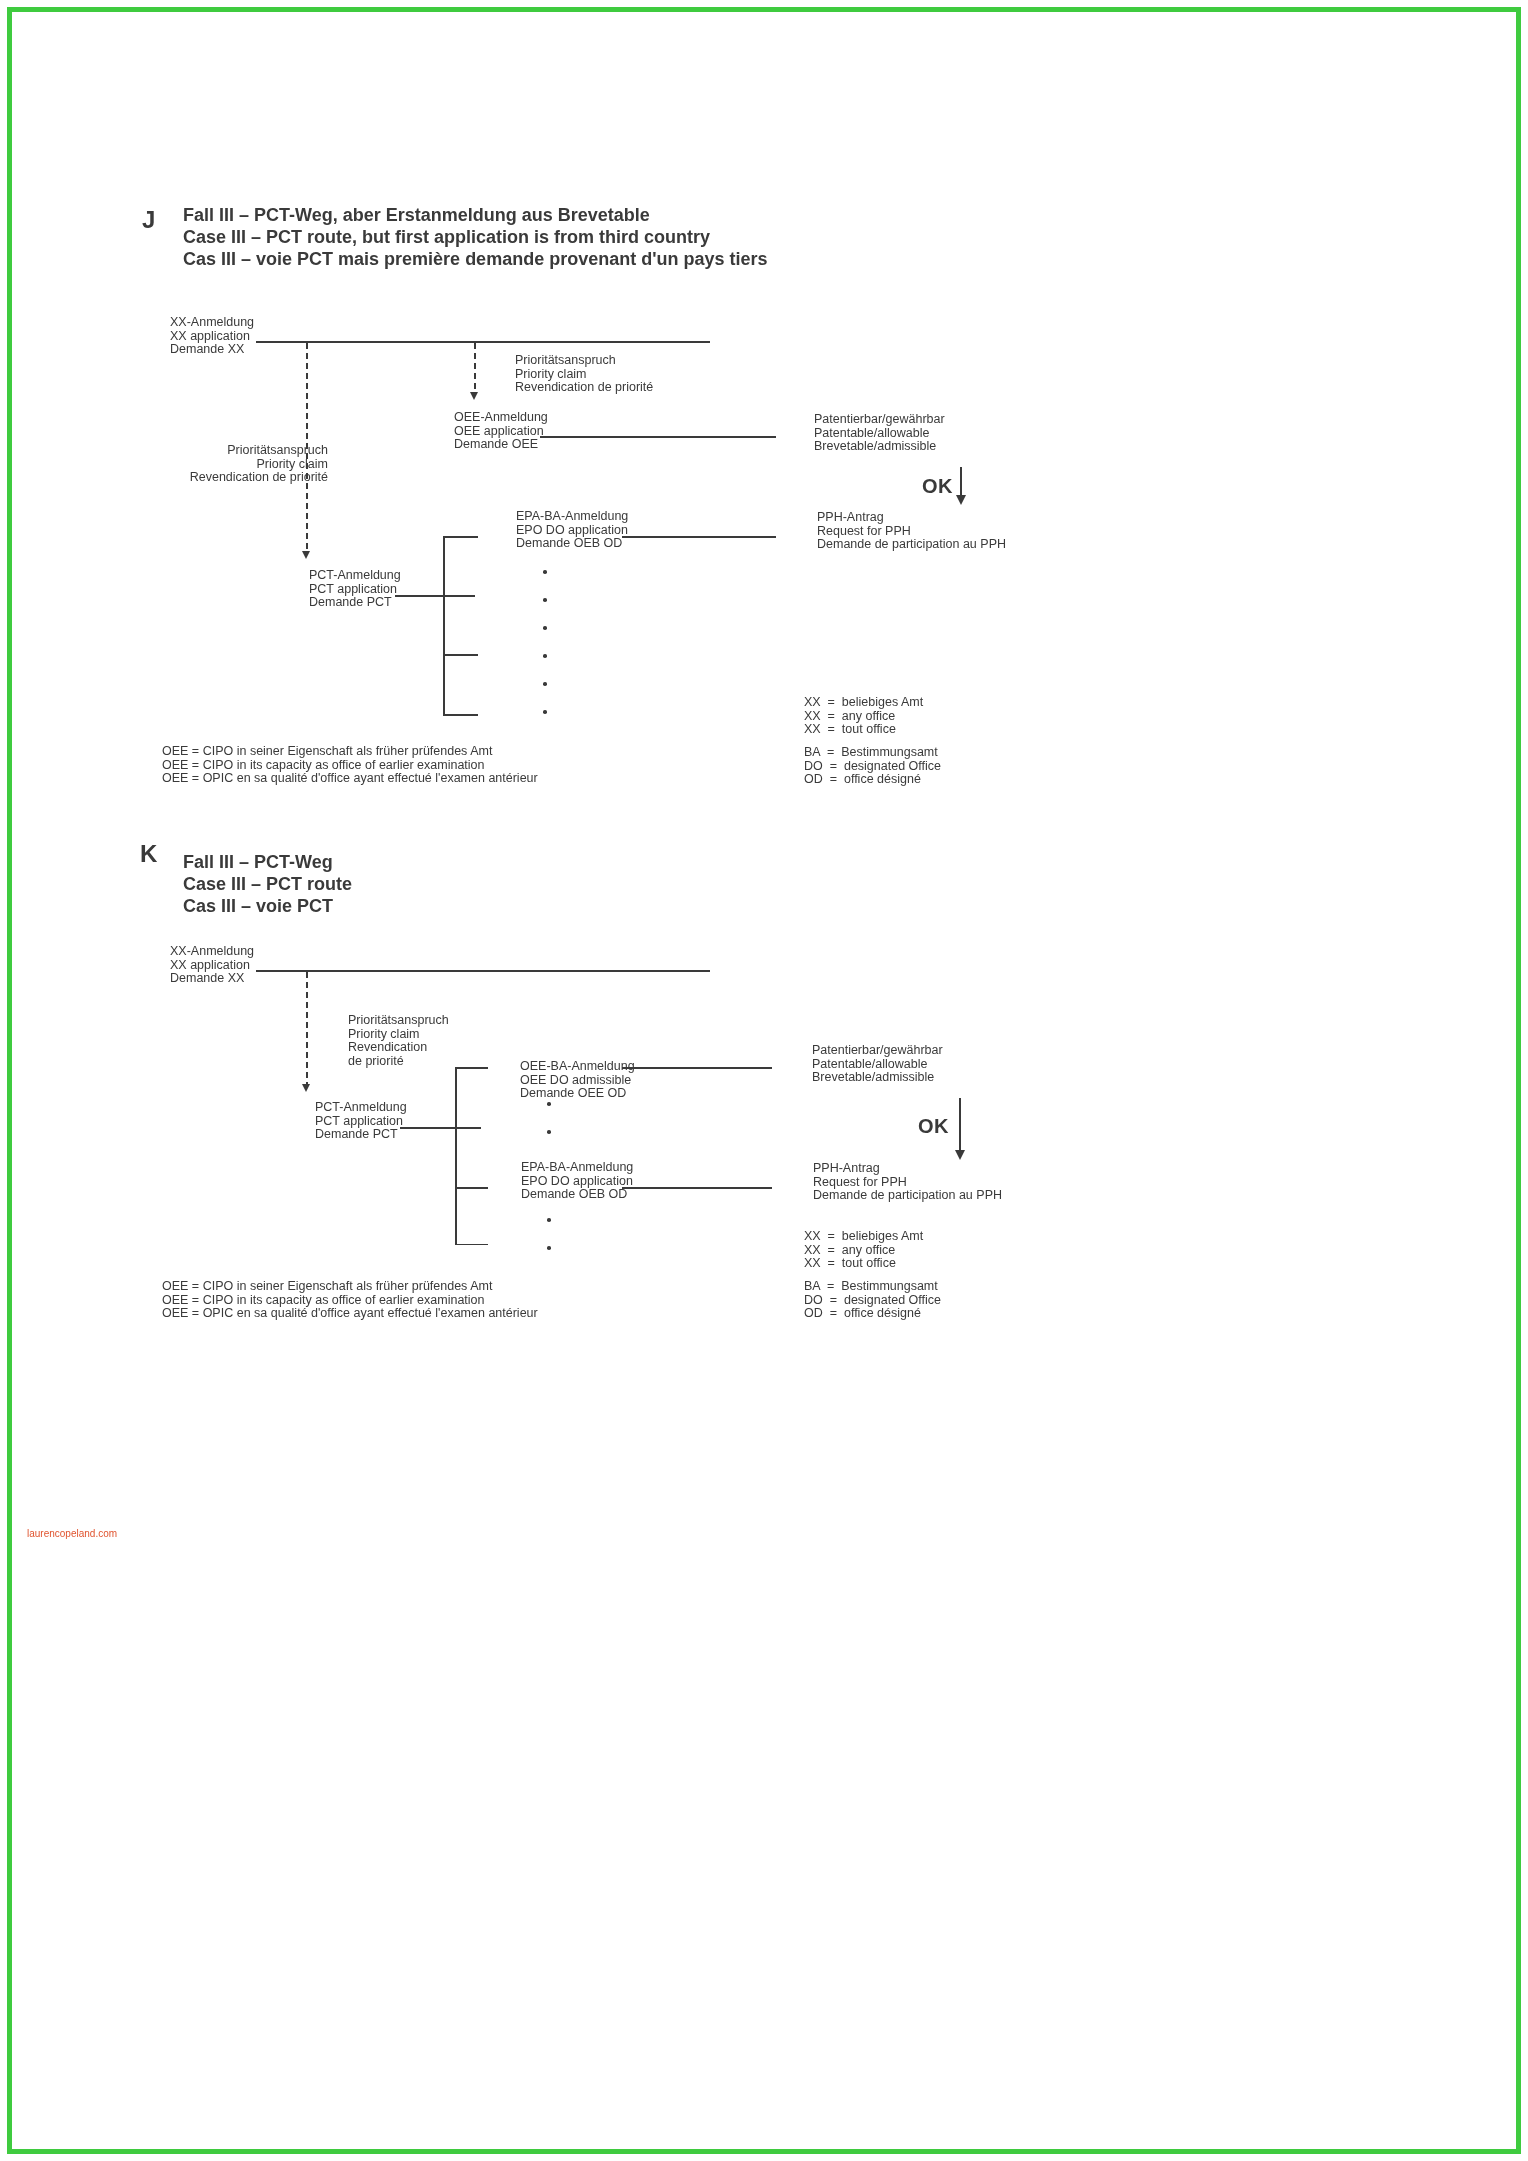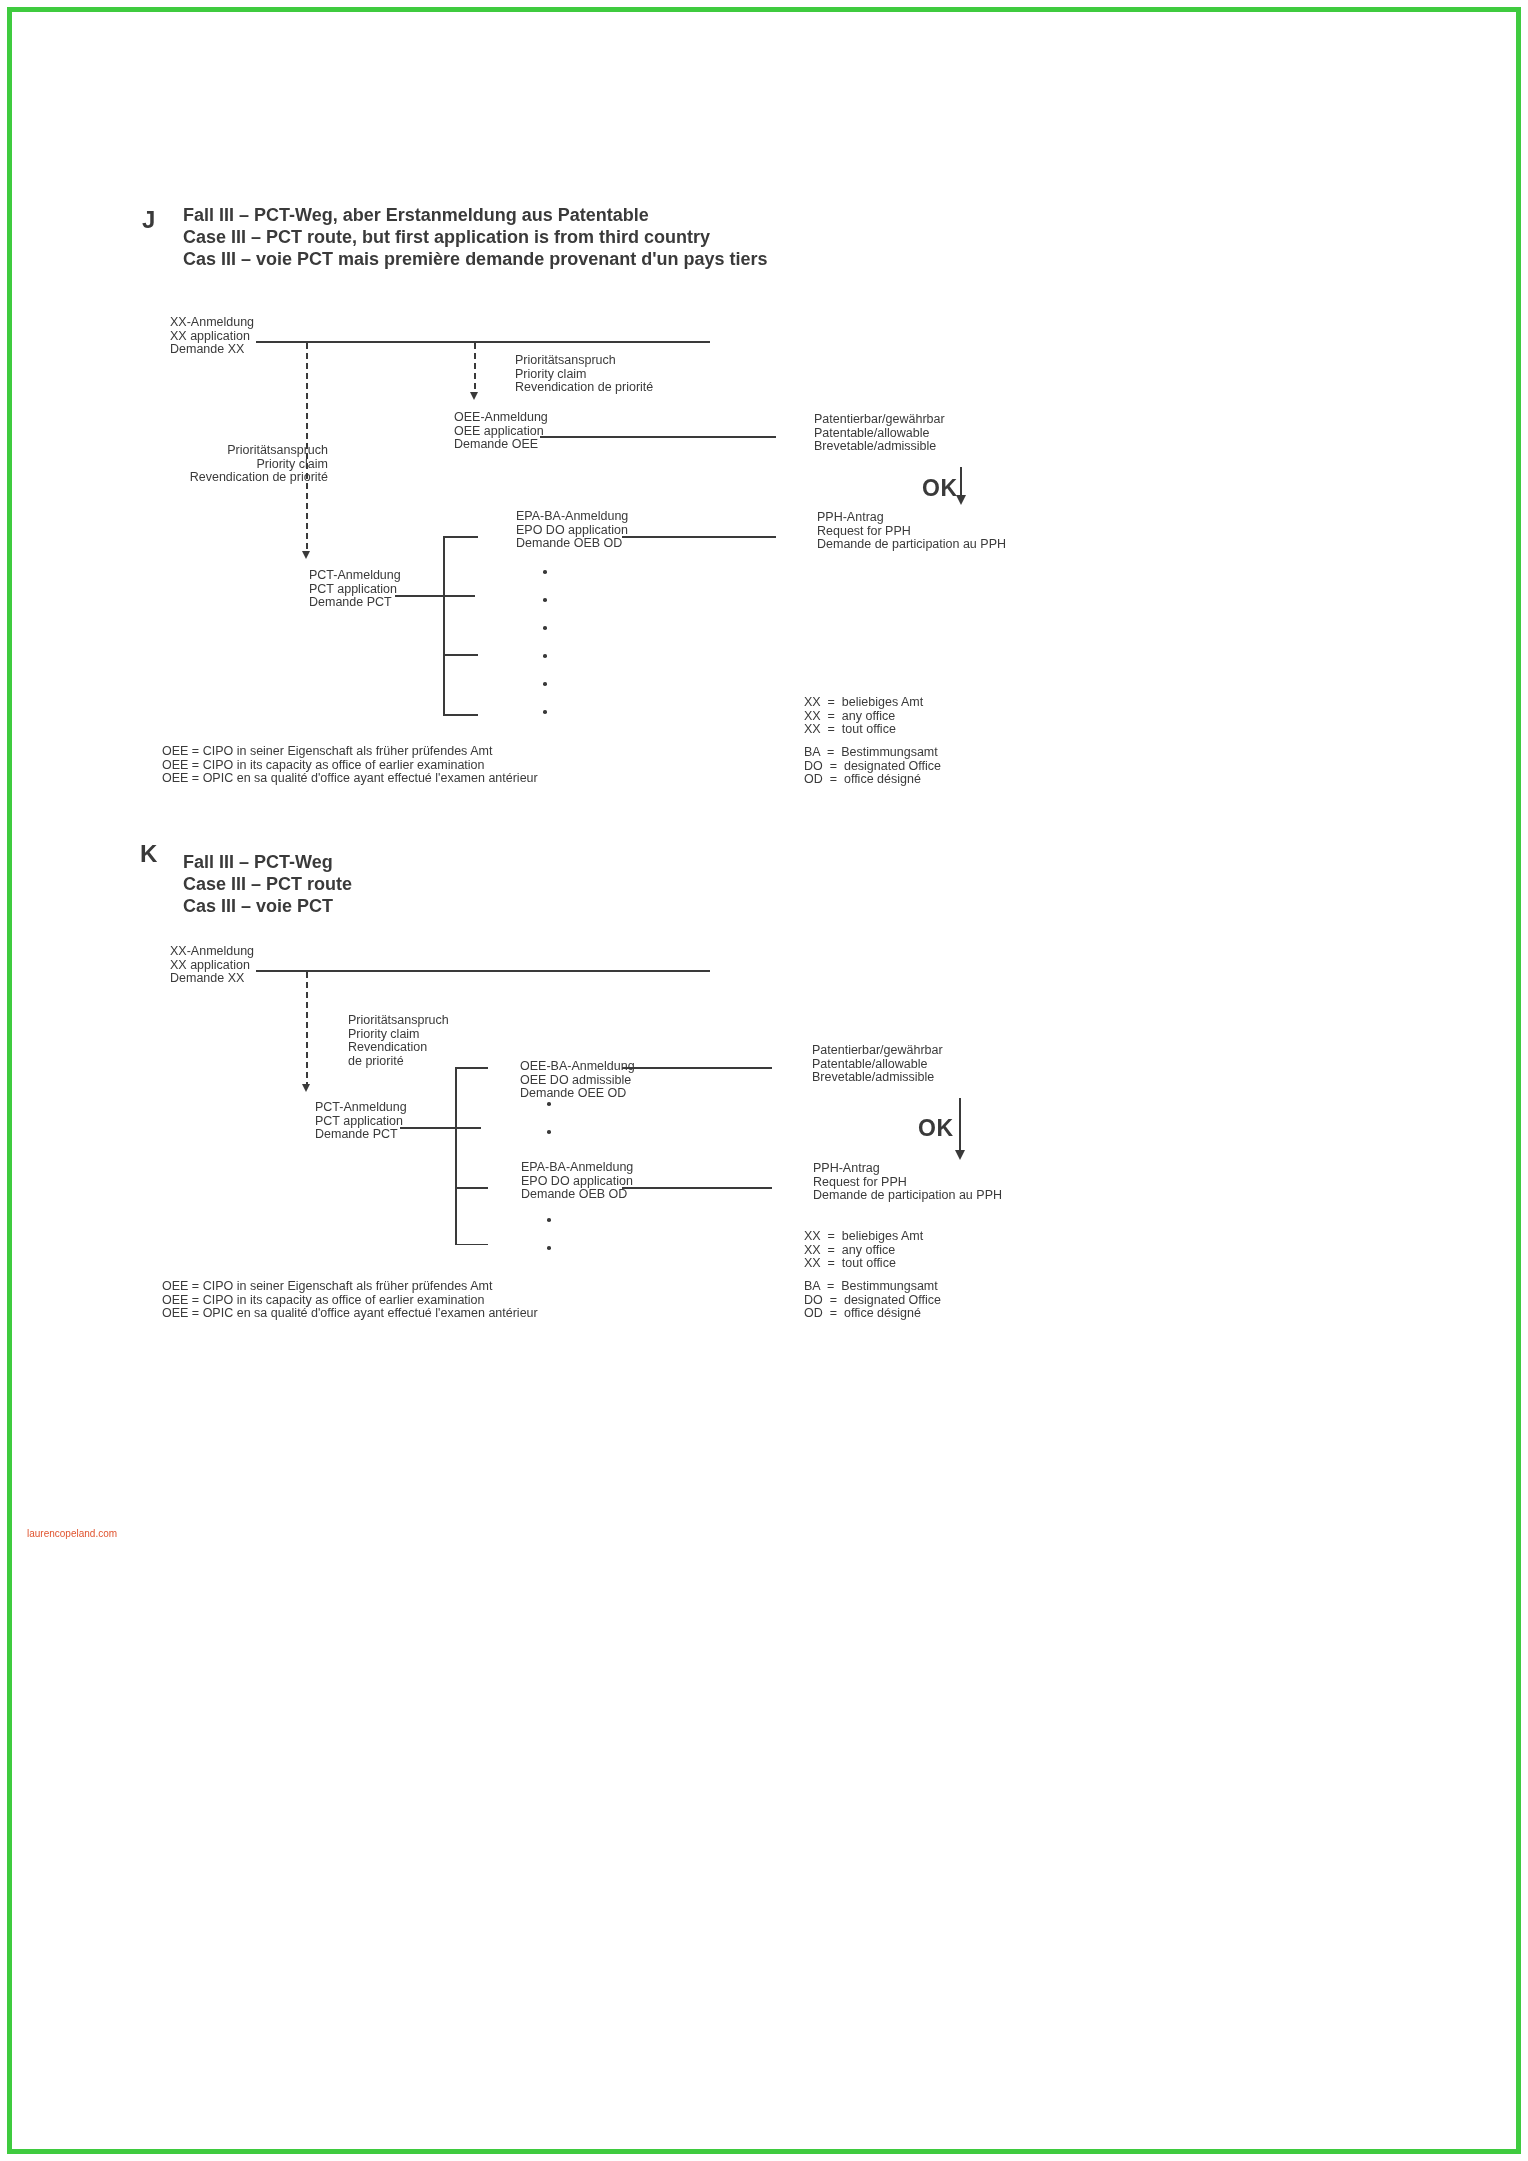--- a/index.html
+++ b/index.html
@@ -4,42 +4,42 @@
 <style>
   * { margin:0; padding:0; box-sizing:border-box; }
   html,body { background:#ffffff; }
   body { font-family:"Liberation Sans", sans-serif; }
   .page { position:relative; width:1528px; height:2161px; background:#ffffff; overflow:hidden; color:#3a3a3a; }
   .frame { position:absolute; inset:7px; border:5px solid #3fcb3f; pointer-events:none; }
   .tb { position:absolute; font-size:12.5px; line-height:13.6px; white-space:pre;margin-left:32px; }
   .right { text-align:right; }
   .title { position:absolute; font-size:18px; line-height:22px; font-weight:bold; white-space:pre; }
   .slabel { position:absolute; font-size:24px; font-weight:bold; }
-  .ok { position:absolute; font-size:23px; font-weight:bold; letter-spacing:.5px; }
+  .ok { position:absolute; font-size:20px; font-weight:bold; letter-spacing:.5px; }
   .hline { position:absolute; height:1.5px; background:#3a3a3a; }
   .vline { position:absolute; width:1.5px; background:#3a3a3a; }
   .vdash { position:absolute; width:1.5px;
            background:repeating-linear-gradient(to bottom, #3a3a3a 0 6px, transparent 6px 10px); }
   .arr { position:absolute; width:0; height:0;
          border-left:4.5px solid transparent; border-right:4.5px solid transparent;
          border-top:8px solid #3a3a3a; }
   .arr-big { border-left:5.5px solid transparent; border-right:5.5px solid transparent;
              border-top:10px solid #3a3a3a; }
   .dots { position:absolute; display:flex; flex-direction:column; }
   .dot { width:3.5px; height:3.5px; border-radius:50%; background:#3a3a3a; margin-bottom:24.5px; }
   .watermark { position:absolute; font-size:10px; color:#e0542f; }
 </style>
 </head>
 <body>
 
 <div class="page">
   <div class="frame" style="border-color: rgb(63, 203, 63);"></div>
 
   <div class="slabel" style="left:142px;top:206px">J</div>
-  <div class="title" style="left:183px;top:204px"><div>Fall III – PCT-Weg, aber Erstanmeldung aus Patentable</div><div>Case III – PCT route, but first application is from third country</div><div>Cas III – voie PCT mais première demande provenant d'un pays tiers</div></div>
+  <div class="title" style="left:183px;top:204px"><div>Fall III – PCT-Weg, aber Erstanmeldung aus Brevetable</div><div>Case III – PCT route, but first application is from third country</div><div>Cas III – voie PCT mais première demande provenant d'un pays tiers</div></div>
 
   <div class="tb" style="left:138px;top:316px"><div>XX-Anmeldung</div><div>XX application</div><div>Demande XX</div></div>
   <div class="hline" style="left:256px;top:341px;width:454px"></div>
 
   <div class="vdash" style="left:474px;top:343px;height:50px"></div>
   <div class="arr" style="left:470px;top:392px"></div>
   <div class="tb" style="left:483px;top:354px"><div>Prioritätsanspruch</div><div>Priority claim</div><div>Revendication de priorité</div></div>
 
   <div class="tb" style="left:422px;top:411px"><div>OEE-Anmeldung</div><div>OEE application</div><div>Demande OEE</div></div>
   <div class="hline" style="left:540px;top:436px;width:236px"></div>

